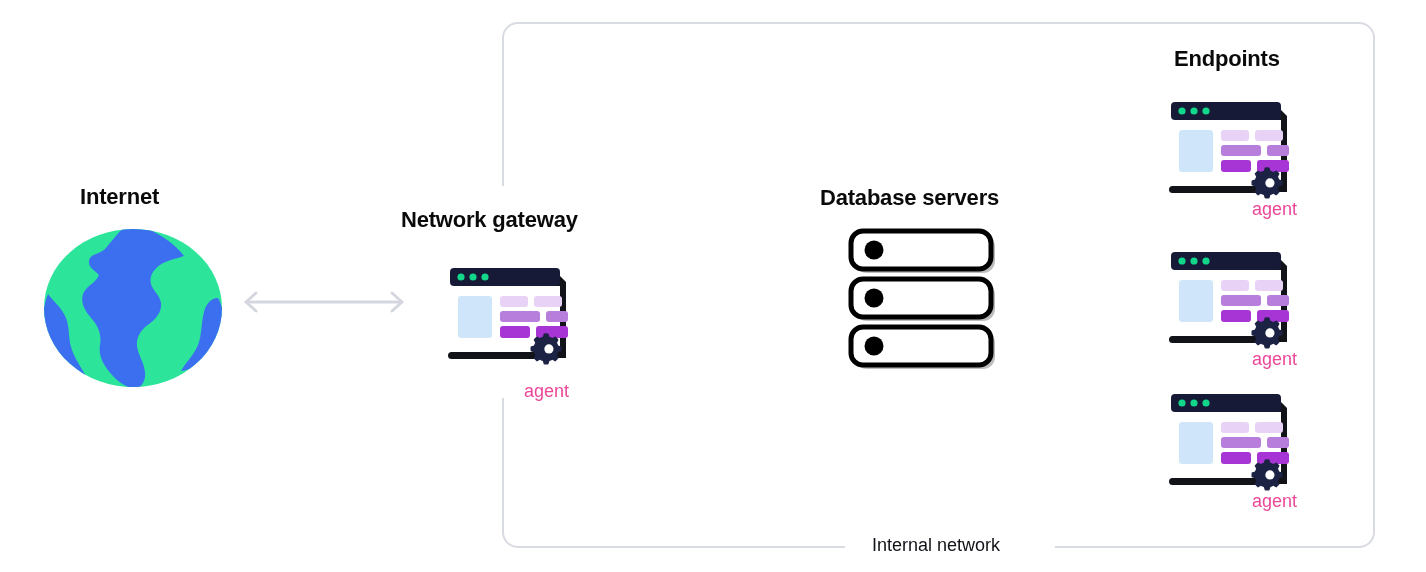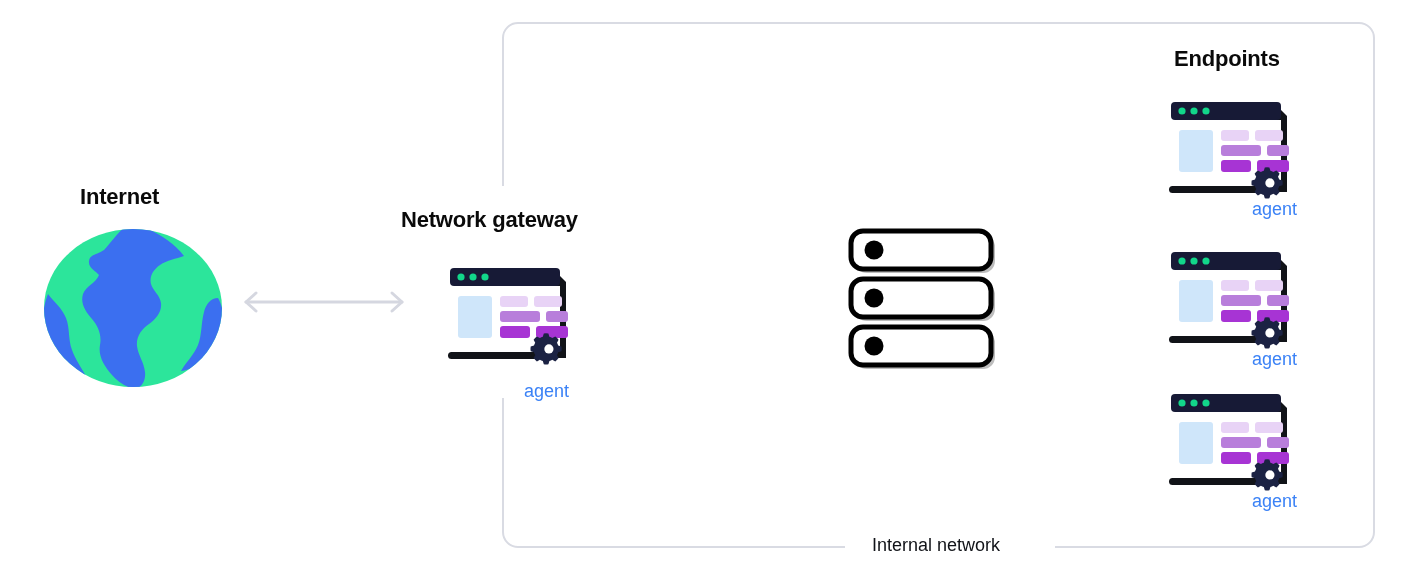--- a/index.html
+++ b/index.html
@@ -15,21 +15,21 @@
     position:absolute;
     font-weight:bold;
     color:#0a0a0a;
     font-size:22px;
     letter-spacing:-0.2px;
     white-space:nowrap;
   }
   .agent-label{
     position:absolute;
     font-size:18px;
-    color:#3b82f6;
+    color:#ec4899;
     white-space:nowrap;
   }
   .zone-label{
     position:absolute;
     font-size:18px;
     color:#111318;
     white-space:nowrap;
     background:#ffffff;
     padding:0 14px;
   }
@@ -150,20 +150,21 @@
               a9 9 0 0 1 2.9-1.2 l1.0-3.3 a12 12 0 0 1 4.6 0 l1.0 3.3
               a9 9 0 0 1 2.9 1.2 l3.0-1.6 a12 12 0 0 1 3.3 3.3 l-1.6 3.0
               a9 9 0 0 1 1.2 2.9 Z"></path>
         <circle cx="6.9" cy="12.9" r="4.6" fill="#ffffff"></circle>
       </g>
     </svg>
   </div>
 
   <div class="agent-label" style="left:524px;top:381px;">agent</div>
 
+  <div class="hdg" style="left:820px;top:185px;">Database servers</div>
 
   <div class="db-stack" style="left:845px;top:226px;width:160px;height:144px;">
     <svg width="160" height="144" viewBox="0 0 160 144">
 
       <g>
         <rect x="10" y="9" width="140" height="38" rx="12" fill="#bdbdbd"></rect>
         <rect x="6" y="5" width="140" height="38" rx="12" fill="#ffffff" stroke="#000000" stroke-width="5"></rect>
         <circle cx="29" cy="24" r="9.5" fill="#000000"></circle>
       </g>
 

